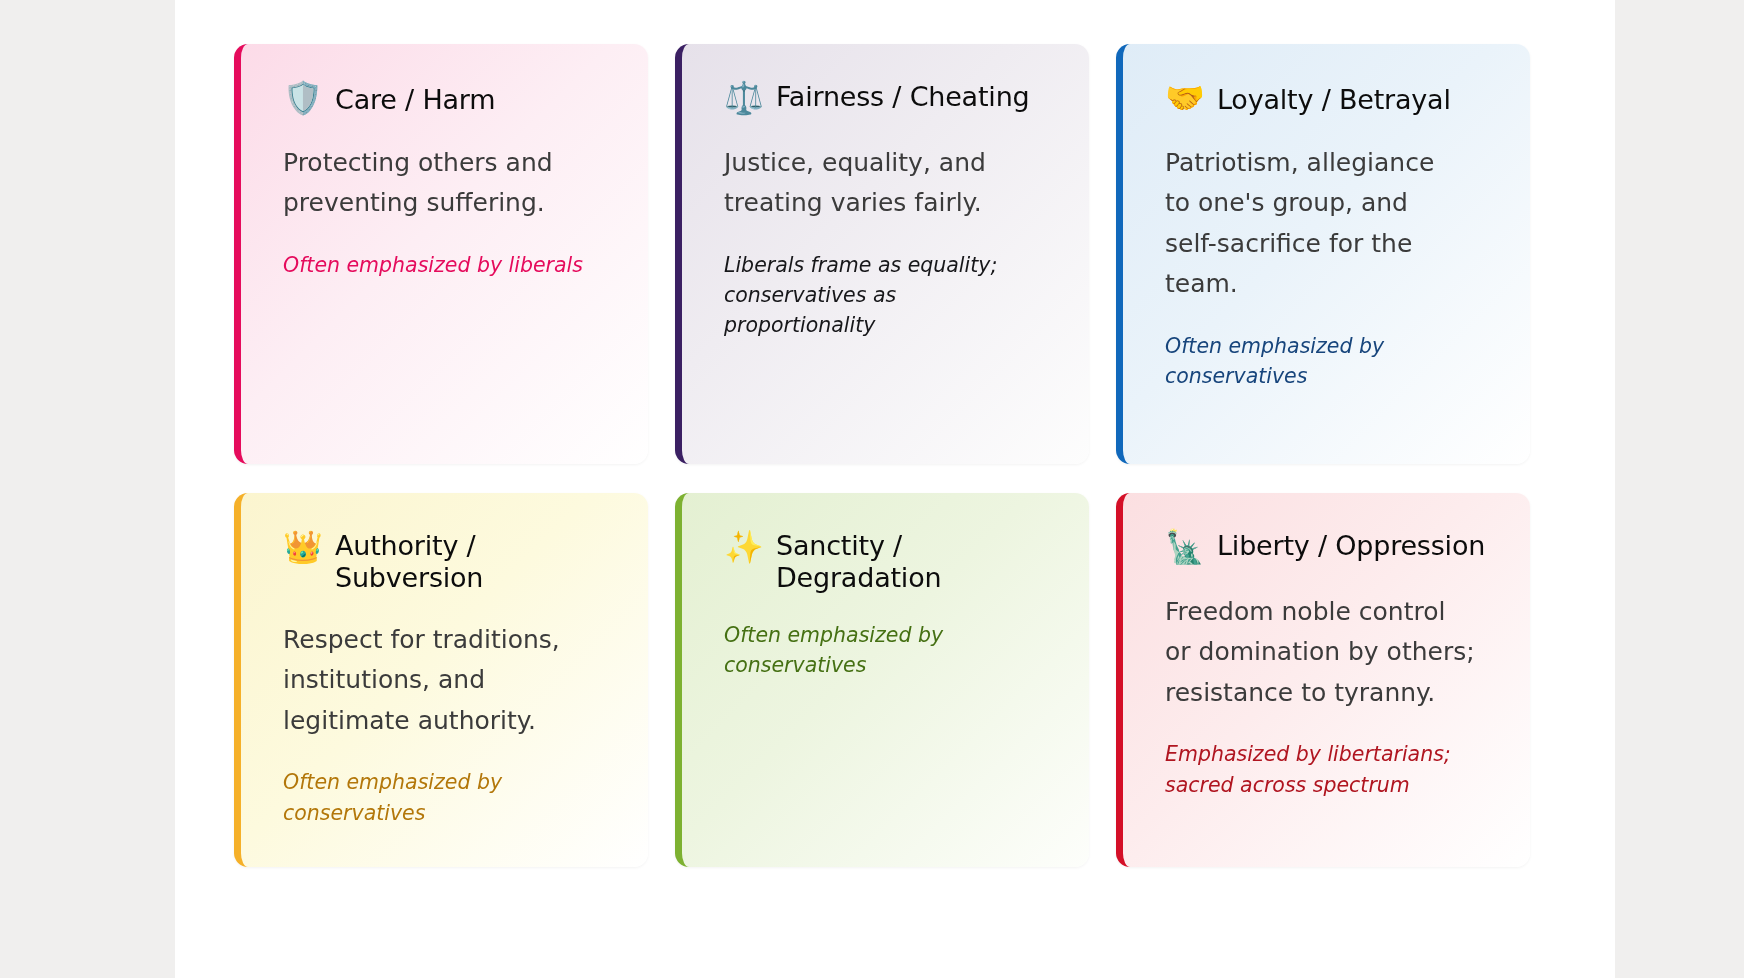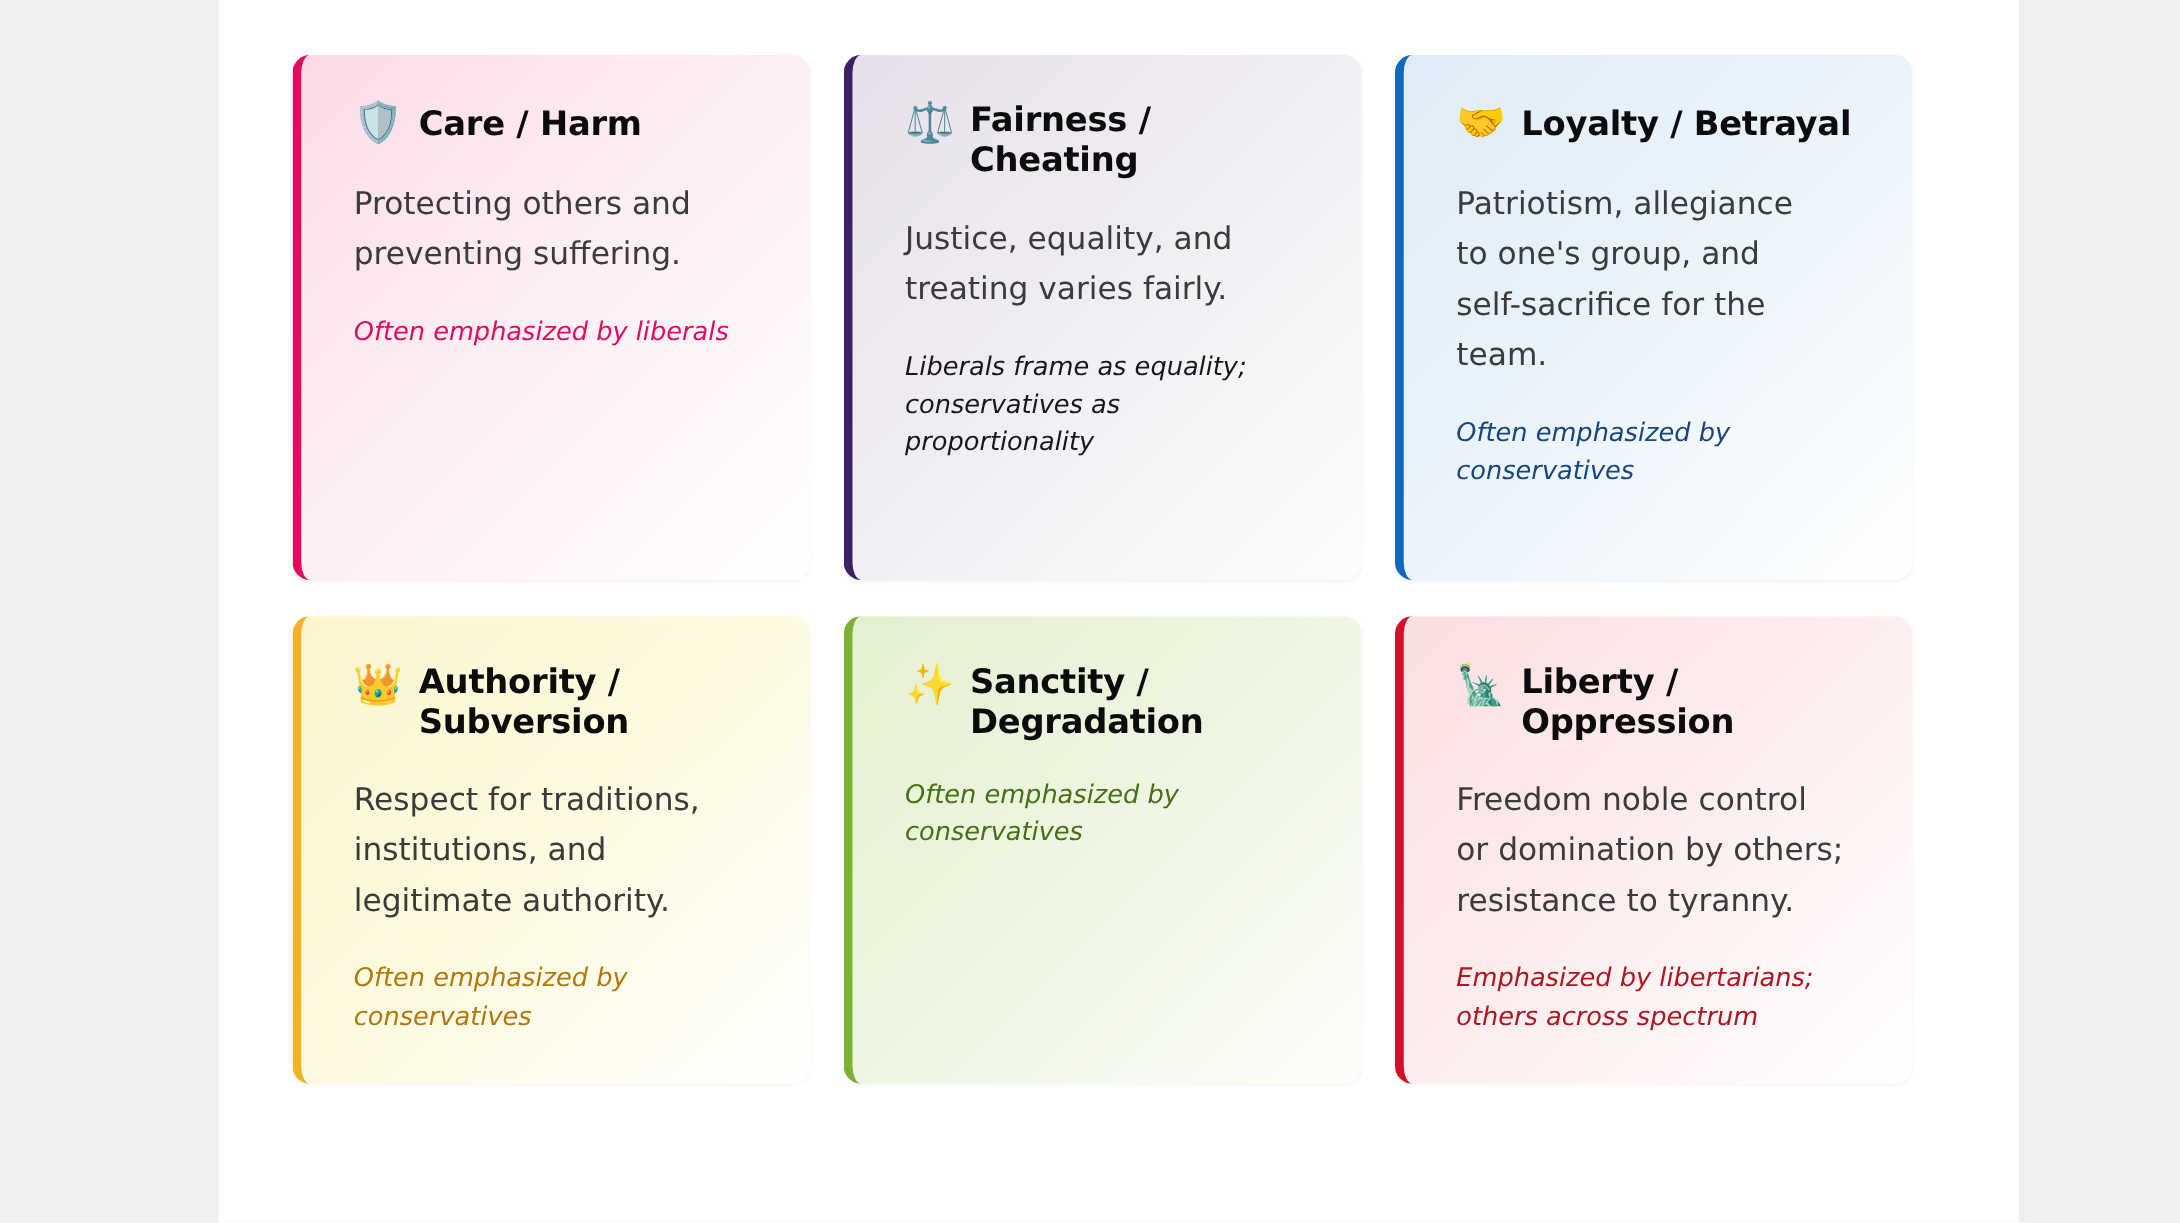--- a/index.html
+++ b/index.html
@@ -60,21 +60,21 @@
     font-size: 32px;
     line-height: 1.15;
     flex: 0 0 auto;
     display: block;
     width: 38px;
     text-align: center;
   }
 
   .card-title {
     font-size: 27px;
-    font-weight: 700;
+    font-weight: 400;
     color: #0c0c0c;
     line-height: 1.18;
     letter-spacing: -0.2px;
     margin: 0;
     padding-top: 1px;
   }
 
   .card-desc {
     font-size: 25px;
     line-height: 1.62;
@@ -191,17 +191,17 @@
       </div>
       <p class="card-note">Often emphasized by conservatives</p>
     </div>
 
     <div class="card card-liberty">
       <div class="card-header">
         <span class="card-icon">🗽</span>
         <h3 class="card-title">Liberty / Oppression</h3>
       </div>
       <p class="card-desc">Freedom noble control or domination by others; resistance to tyranny.</p>
-      <p class="card-note">Emphasized by libertarians; others across spectrum</p>
+      <p class="card-note">Emphasized by libertarians; sacred across spectrum</p>
     </div>
 
   </div>
 </div>
 
 </body></html>

